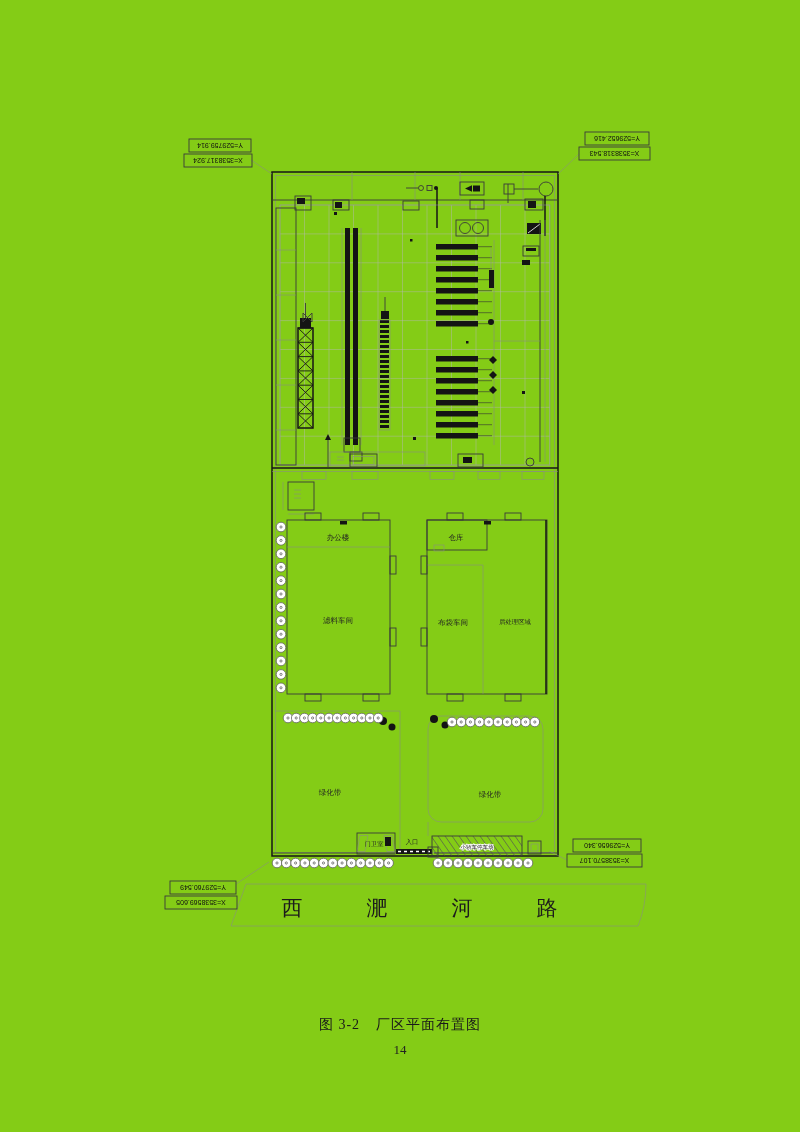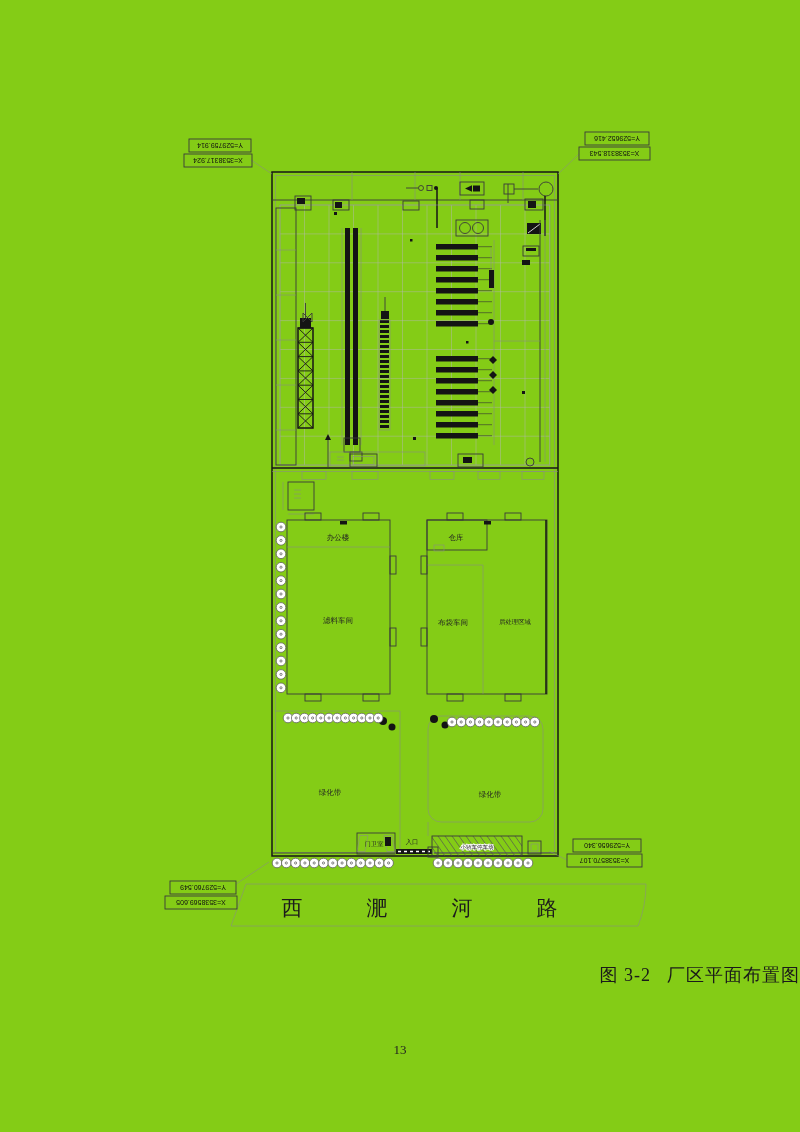--- a/index.html
+++ b/index.html
@@ -16,22 +16,22 @@
   #hatch line{stroke:#555;stroke-width:.7}
   #truss line{stroke:#151515;stroke-width:.9}
   #machines line{stroke:#333;stroke-width:.6}
   text{user-select:none}
   .lbl{font:7.5px "Liberation Sans",sans-serif;fill:#222;text-anchor:middle}
   .lbl-s{font:6.3px "Liberation Sans",sans-serif;fill:#222;text-anchor:middle}
   .coord{font:7px "Liberation Sans",sans-serif;fill:#111;text-anchor:middle}
   .roadtxt{font:21px "Liberation Serif",serif;fill:#1c1c1c;text-anchor:middle}
   .tinytxt{font:5.5px "Liberation Sans",sans-serif;fill:#222;text-anchor:middle;
            stroke:#fff;stroke-width:1.6;paint-order:stroke}
-  .caption{position:absolute;top:963px;left:0;width:100%;text-align:right;
-           font-size:18px;color:#1a1a1a;letter-spacing:1px}
+  .caption{position:absolute;top:1016px;left:0;width:100%;text-align:center;
+           font-size:14px;color:#1a1a1a;letter-spacing:1px}
   .caption .gap{display:inline-block;width:16px}
   .pageno{position:absolute;top:1042px;left:0;width:100%;text-align:center;
           font-size:13px;color:#222}
 </style>
 </head>
 <body>
 
 <div class="page">
 
 <svg width="800" height="960" viewBox="0 0 800 960">
@@ -489,15 +489,15 @@
     <rect x="165" y="896" width="72" height="13" fill="#fff" class="med"></rect>
     <text class="coord" x="201" y="905" transform="rotate(180 201 902.5)">X=3538569.605</text>
   </g>
 
 </svg>
 
 <div class="caption">
   <span>图 3-2</span><span class="gap"></span><span>厂区平面布置图</span>
 </div>
 
-<div class="pageno">13</div>
+<div class="pageno">14</div>
 
 </div>
 
 </body></html>

